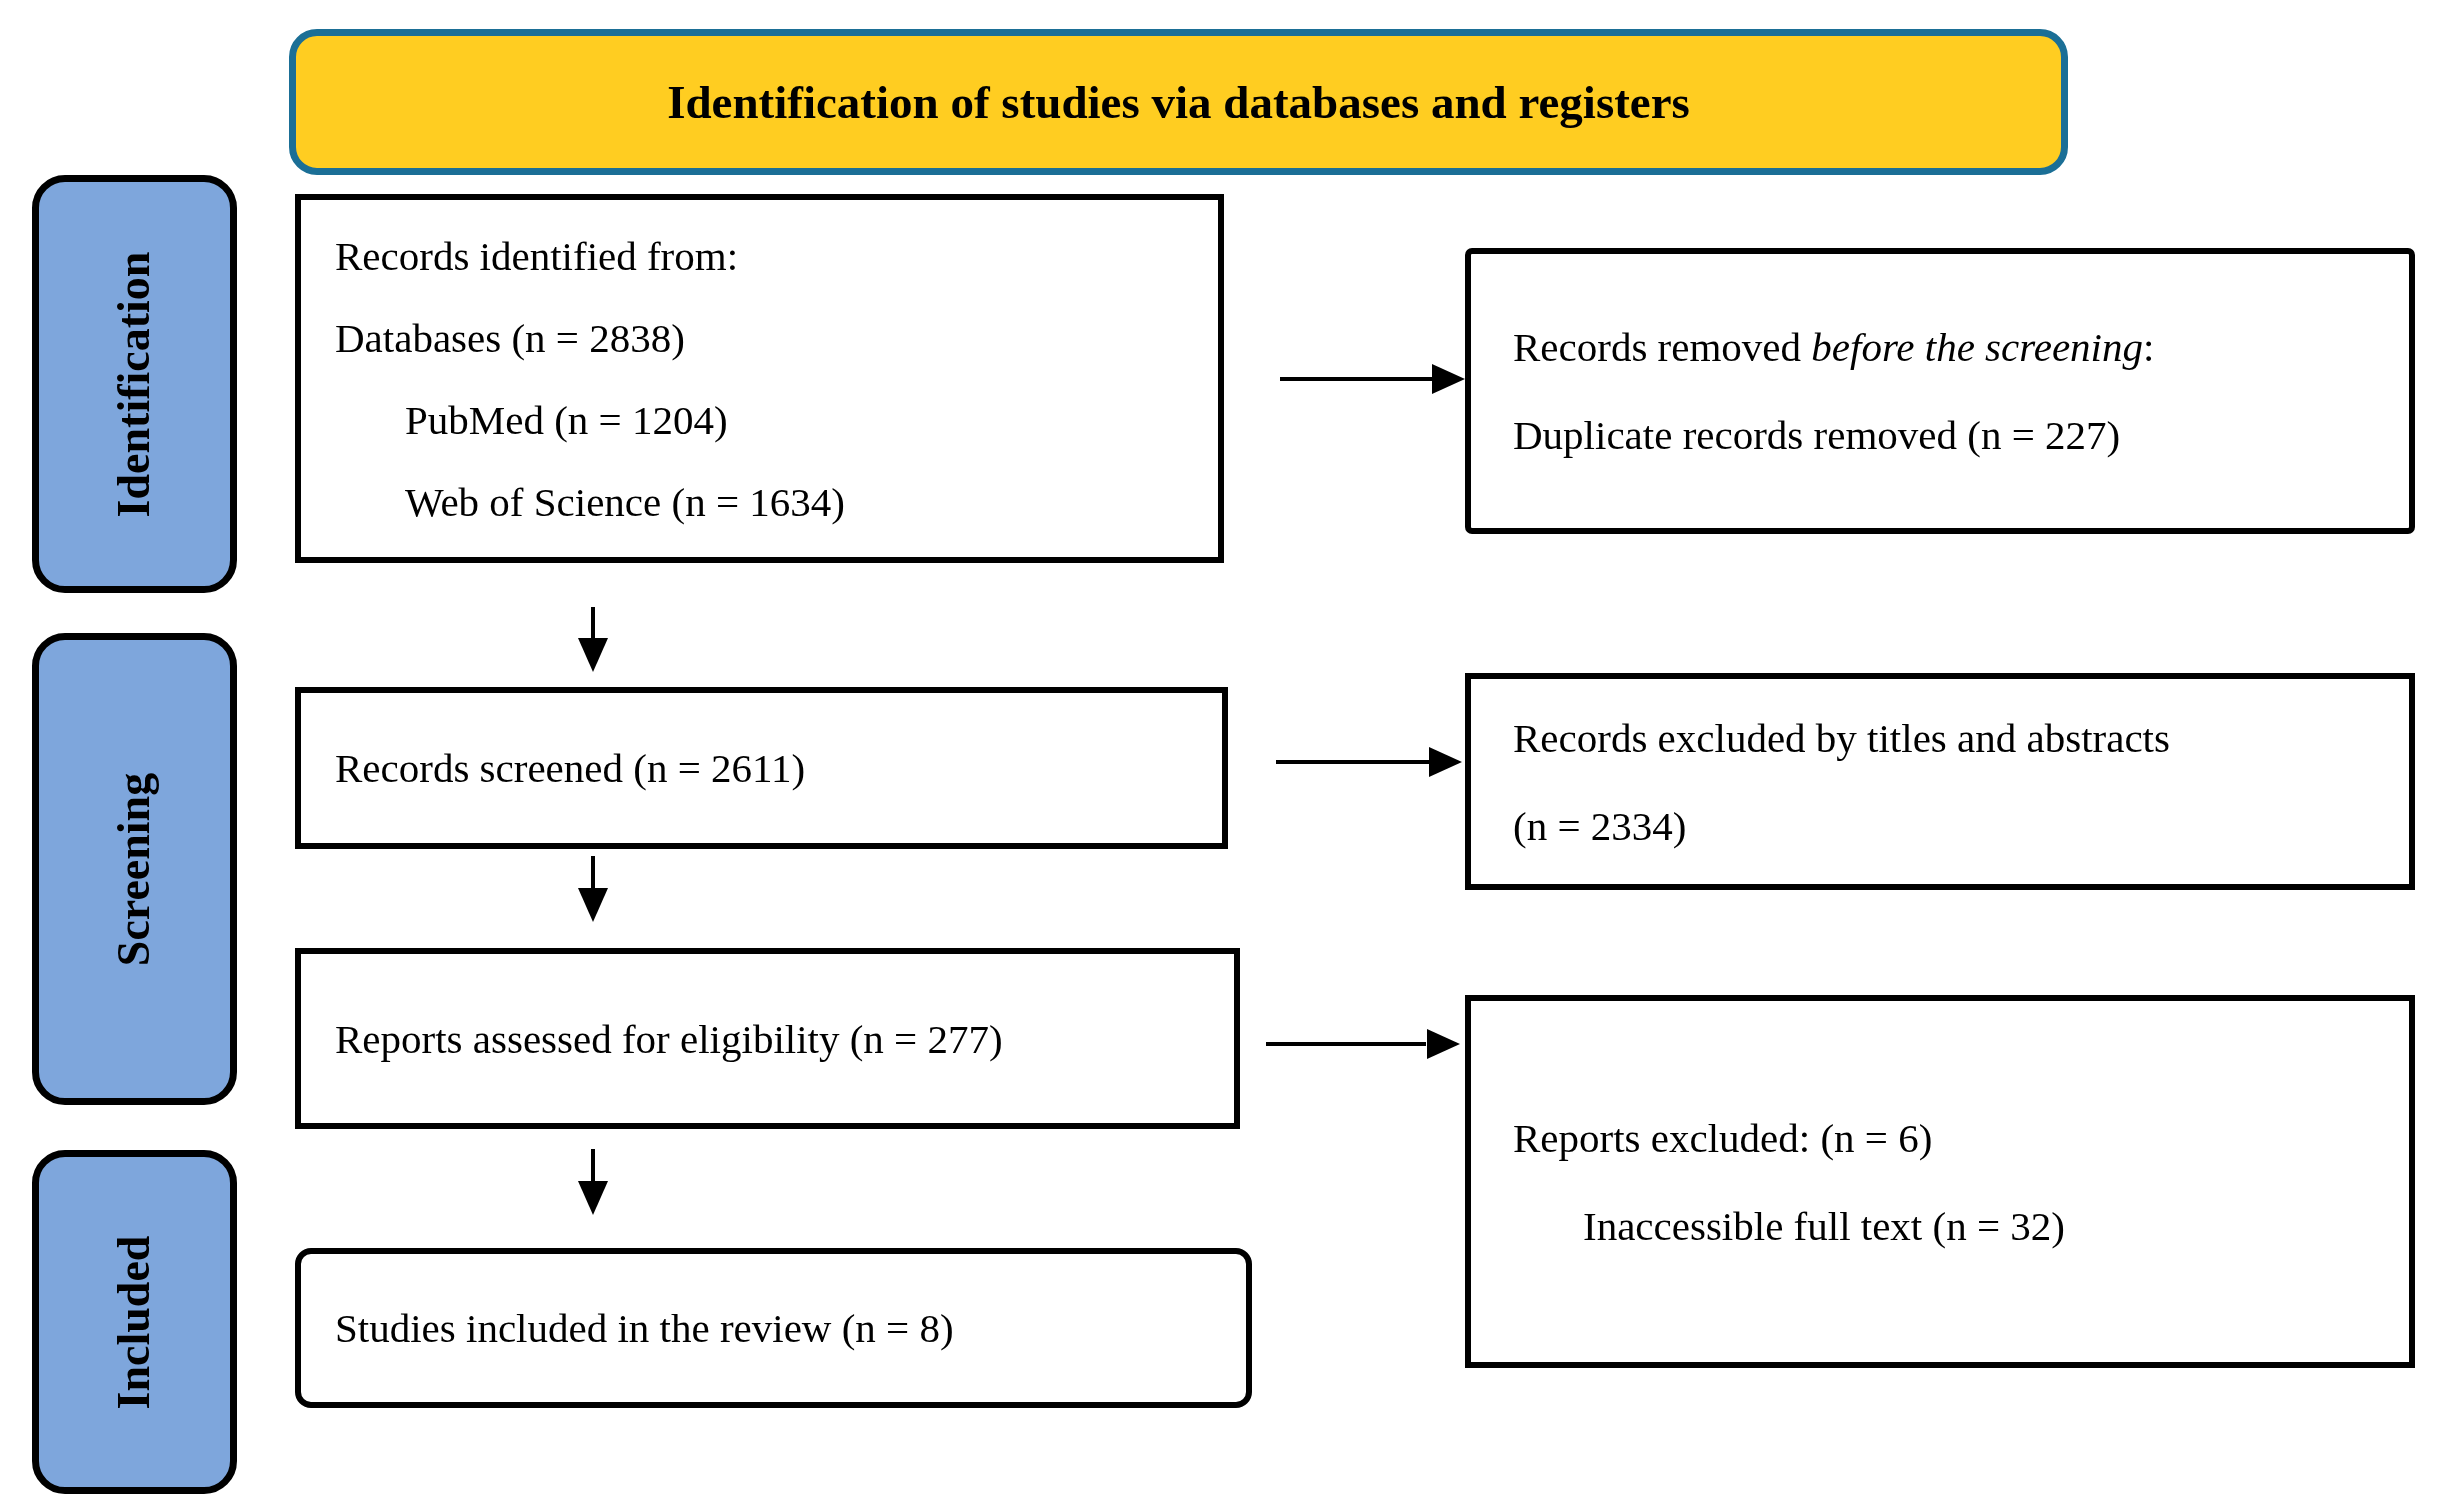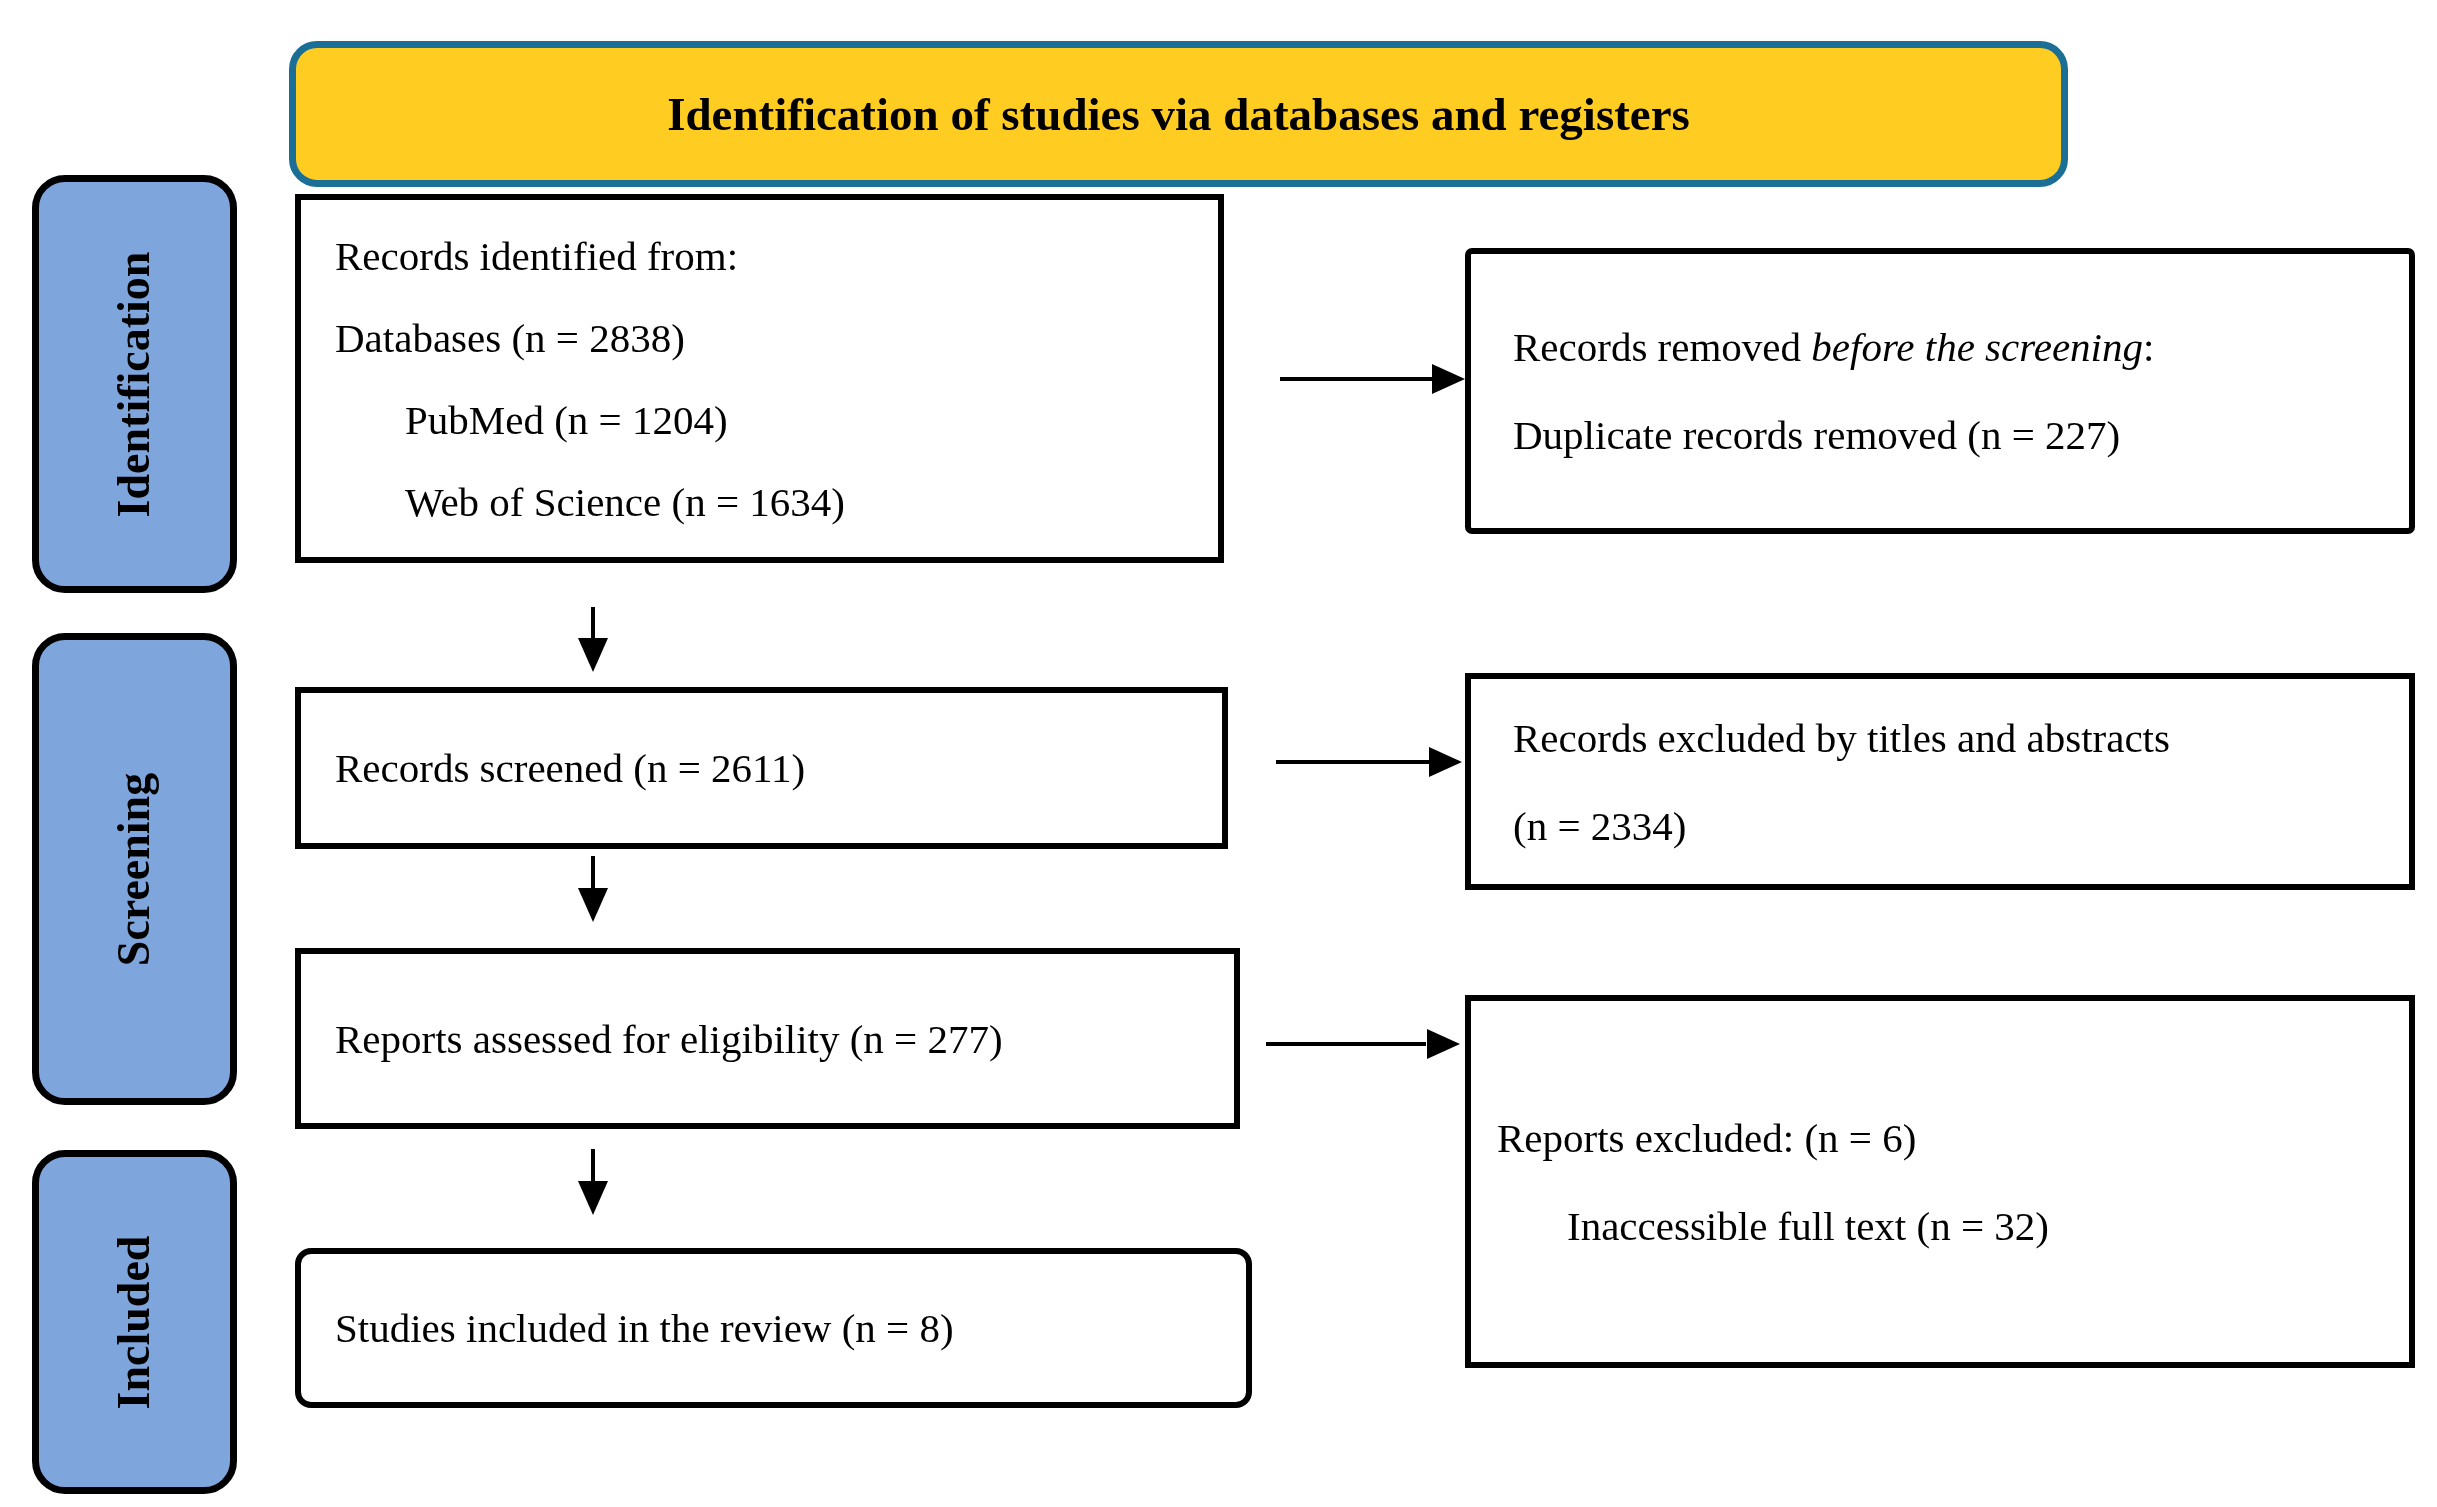--- a/index.html
+++ b/index.html
@@ -10,21 +10,21 @@
     color: #000;
   }
   .canvas { position: relative; width: 2438px; height: 1507px; background: #fff; overflow: hidden; }
 
   
   .banner {
     position: absolute; left: 289px; top: 29px; width: 1779px; height: 146px;
     background: var(--banner-fill, #FFCD21);
     border: 7px solid var(--banner-border, #1B6F96);
     border-radius: 28px;
-    display: flex; align-items: center; justify-content: center; margin-top: 12px;
+    display: flex; align-items: center; justify-content: center;
   }
   .banner .title { font-weight: 700; font-size: 47px; white-space: nowrap; }
 
   
   .sidebox {
     position: absolute; left: 31.5px; width: 205px;
     background: var(--sidebar-fill, #7EA6DC);
     border: 7.6px solid #000; border-radius: 33px;
     display: flex; align-items: center; justify-content: center;
   }
@@ -49,21 +49,21 @@
     white-space: normal !important;
     text-align: justify; text-align-last: justify;
     padding-right: 82px;
   }
   .box-identified        { left: 295px;  top: 194px;  width: 929px; height: 369px; padding-left: 34px; }
   .box-screened          { left: 295px;  top: 687px; width: 933px; height: 162px; padding-left: 34px; }
   .box-assessed          { left: 295px;  top: 948px; width: 945px; height: 181px; padding-left: 34px; }
   .box-included-studies  { left: 295px;  top: 1248px; width: 957px; height: 160px; padding-left: 34px; border-radius: 16px; }
   .rbox-removed          { left: 1465px; top: 248px;  width: 950px; height: 286px; padding-left: 42px; border-radius: 7px; }
   .rbox-excluded-titles  { left: 1465px; top: 673px; width: 950px; height: 217px; padding-left: 42px; font-family: Liberation Serif, serif; }
-  .rbox-reports-excluded { left: 1465px; top: 995px; width: 950px; height: 373px; padding-left: 26px; }
+  .rbox-reports-excluded { left: 1465px; top: 995px; width: 950px; height: 373px; padding-left: 42px; }
   .em-italic { font-style: italic; }
 
   
   .hline { position: absolute; height: 4.1px; background: #000; }
   .hhead {
     position: absolute; width: 0; height: 0;
     border-top: 15px solid transparent; border-bottom: 15px solid transparent;
     border-left: 33px solid #000;
   }
   .vline { position: absolute; width: 4.1px; background: #000; }

